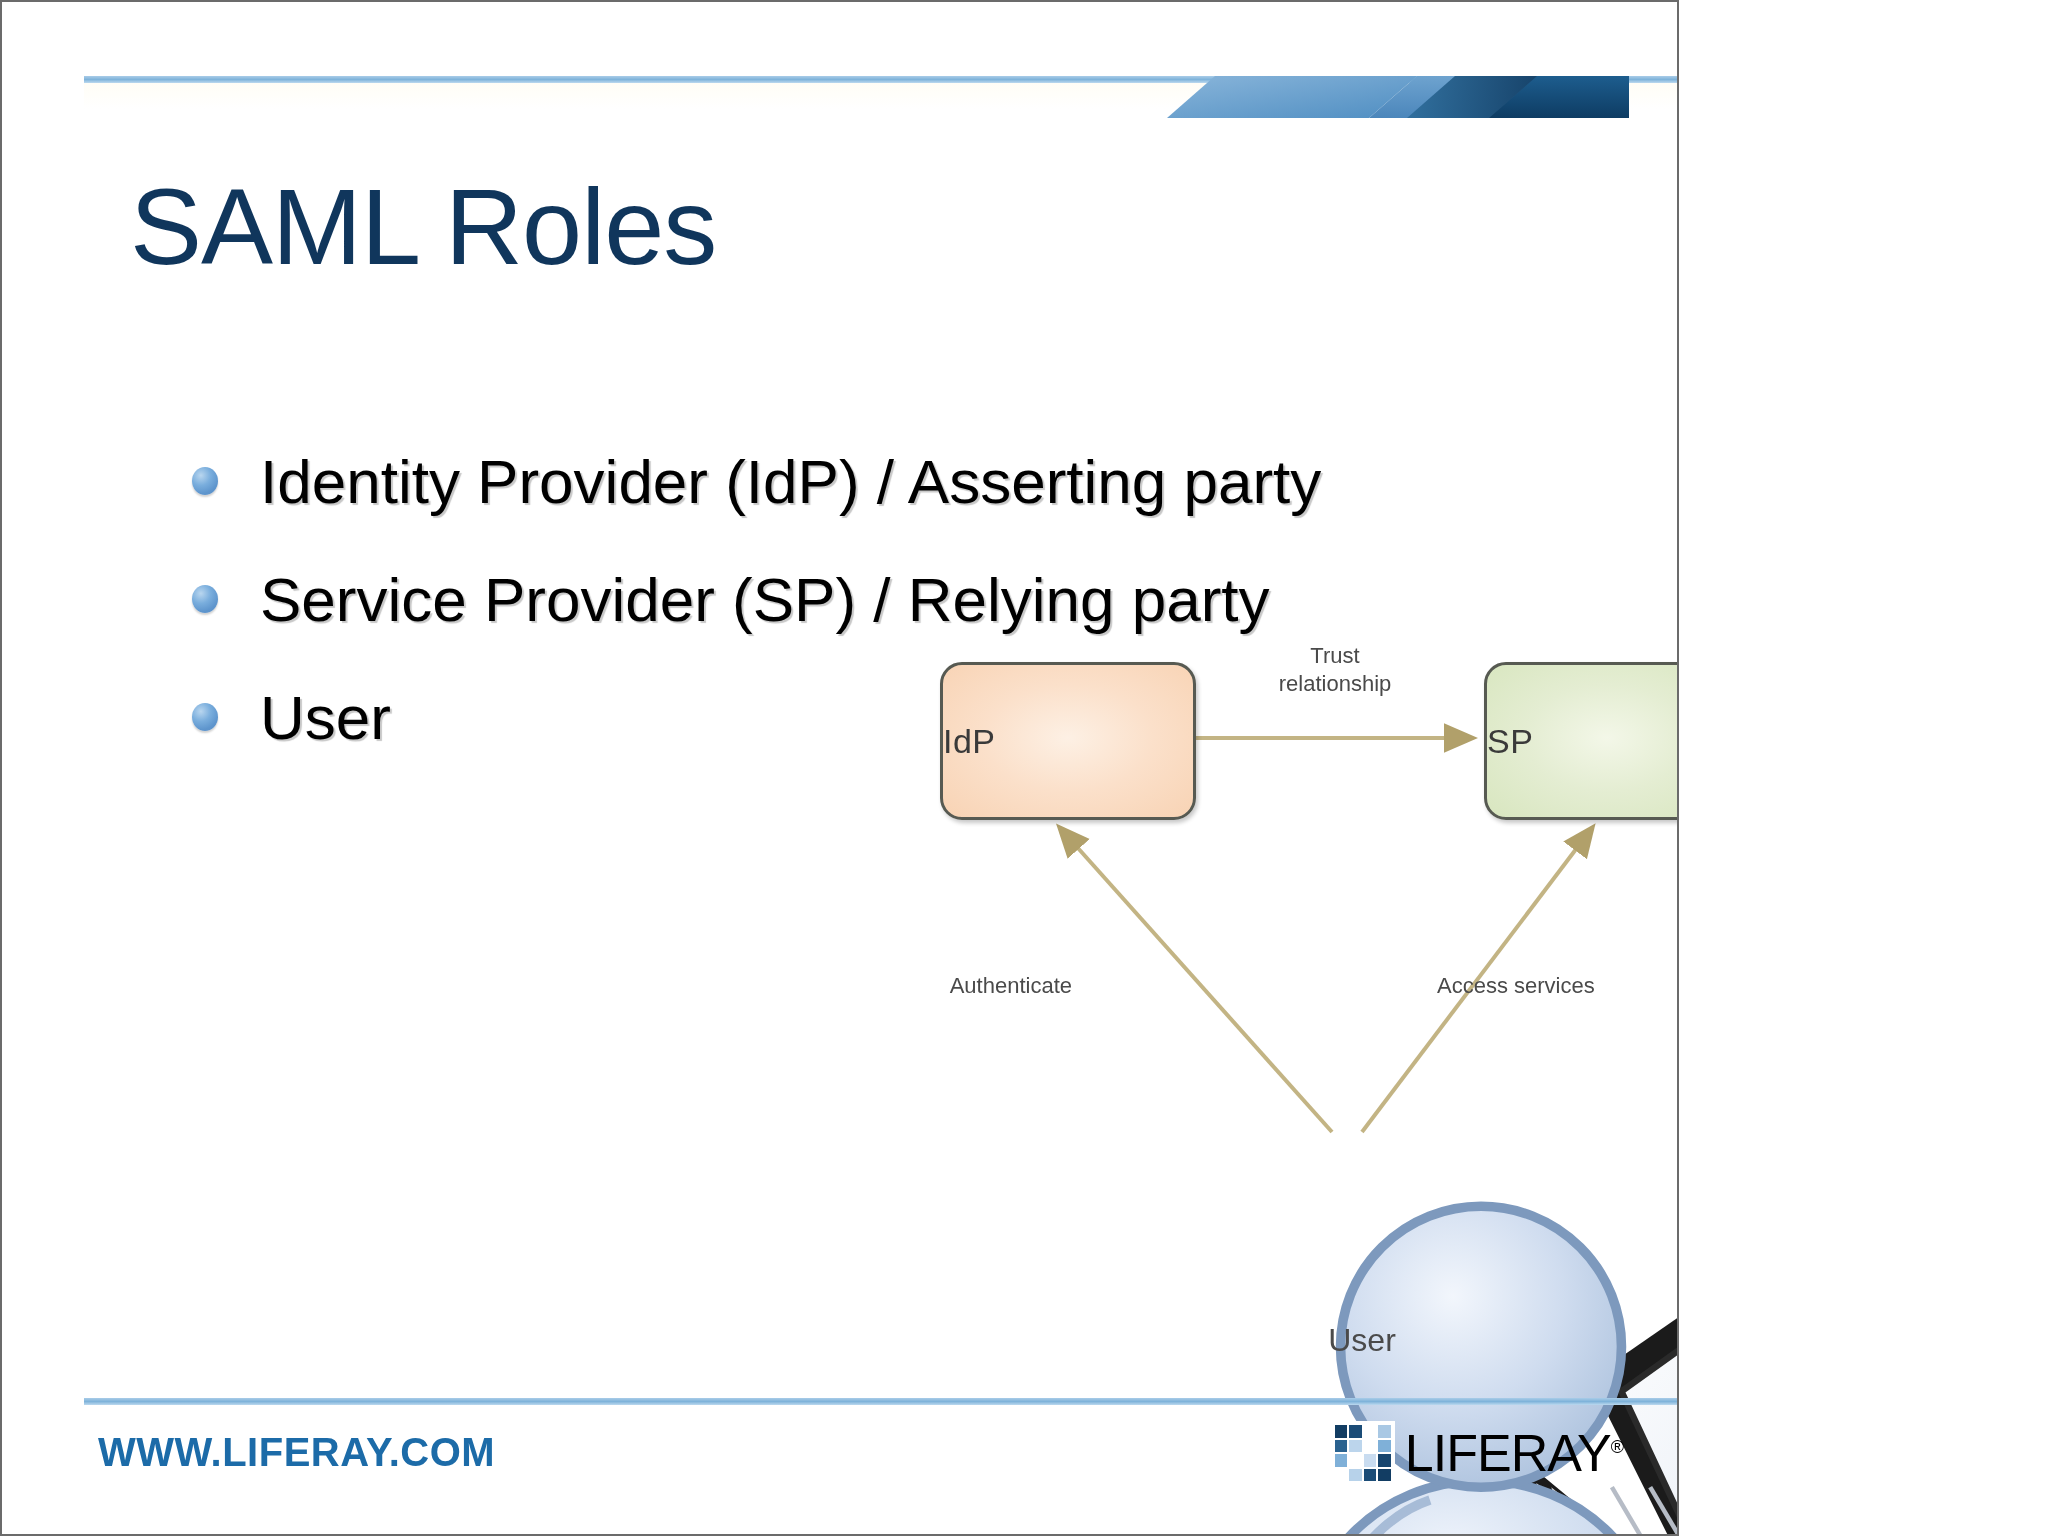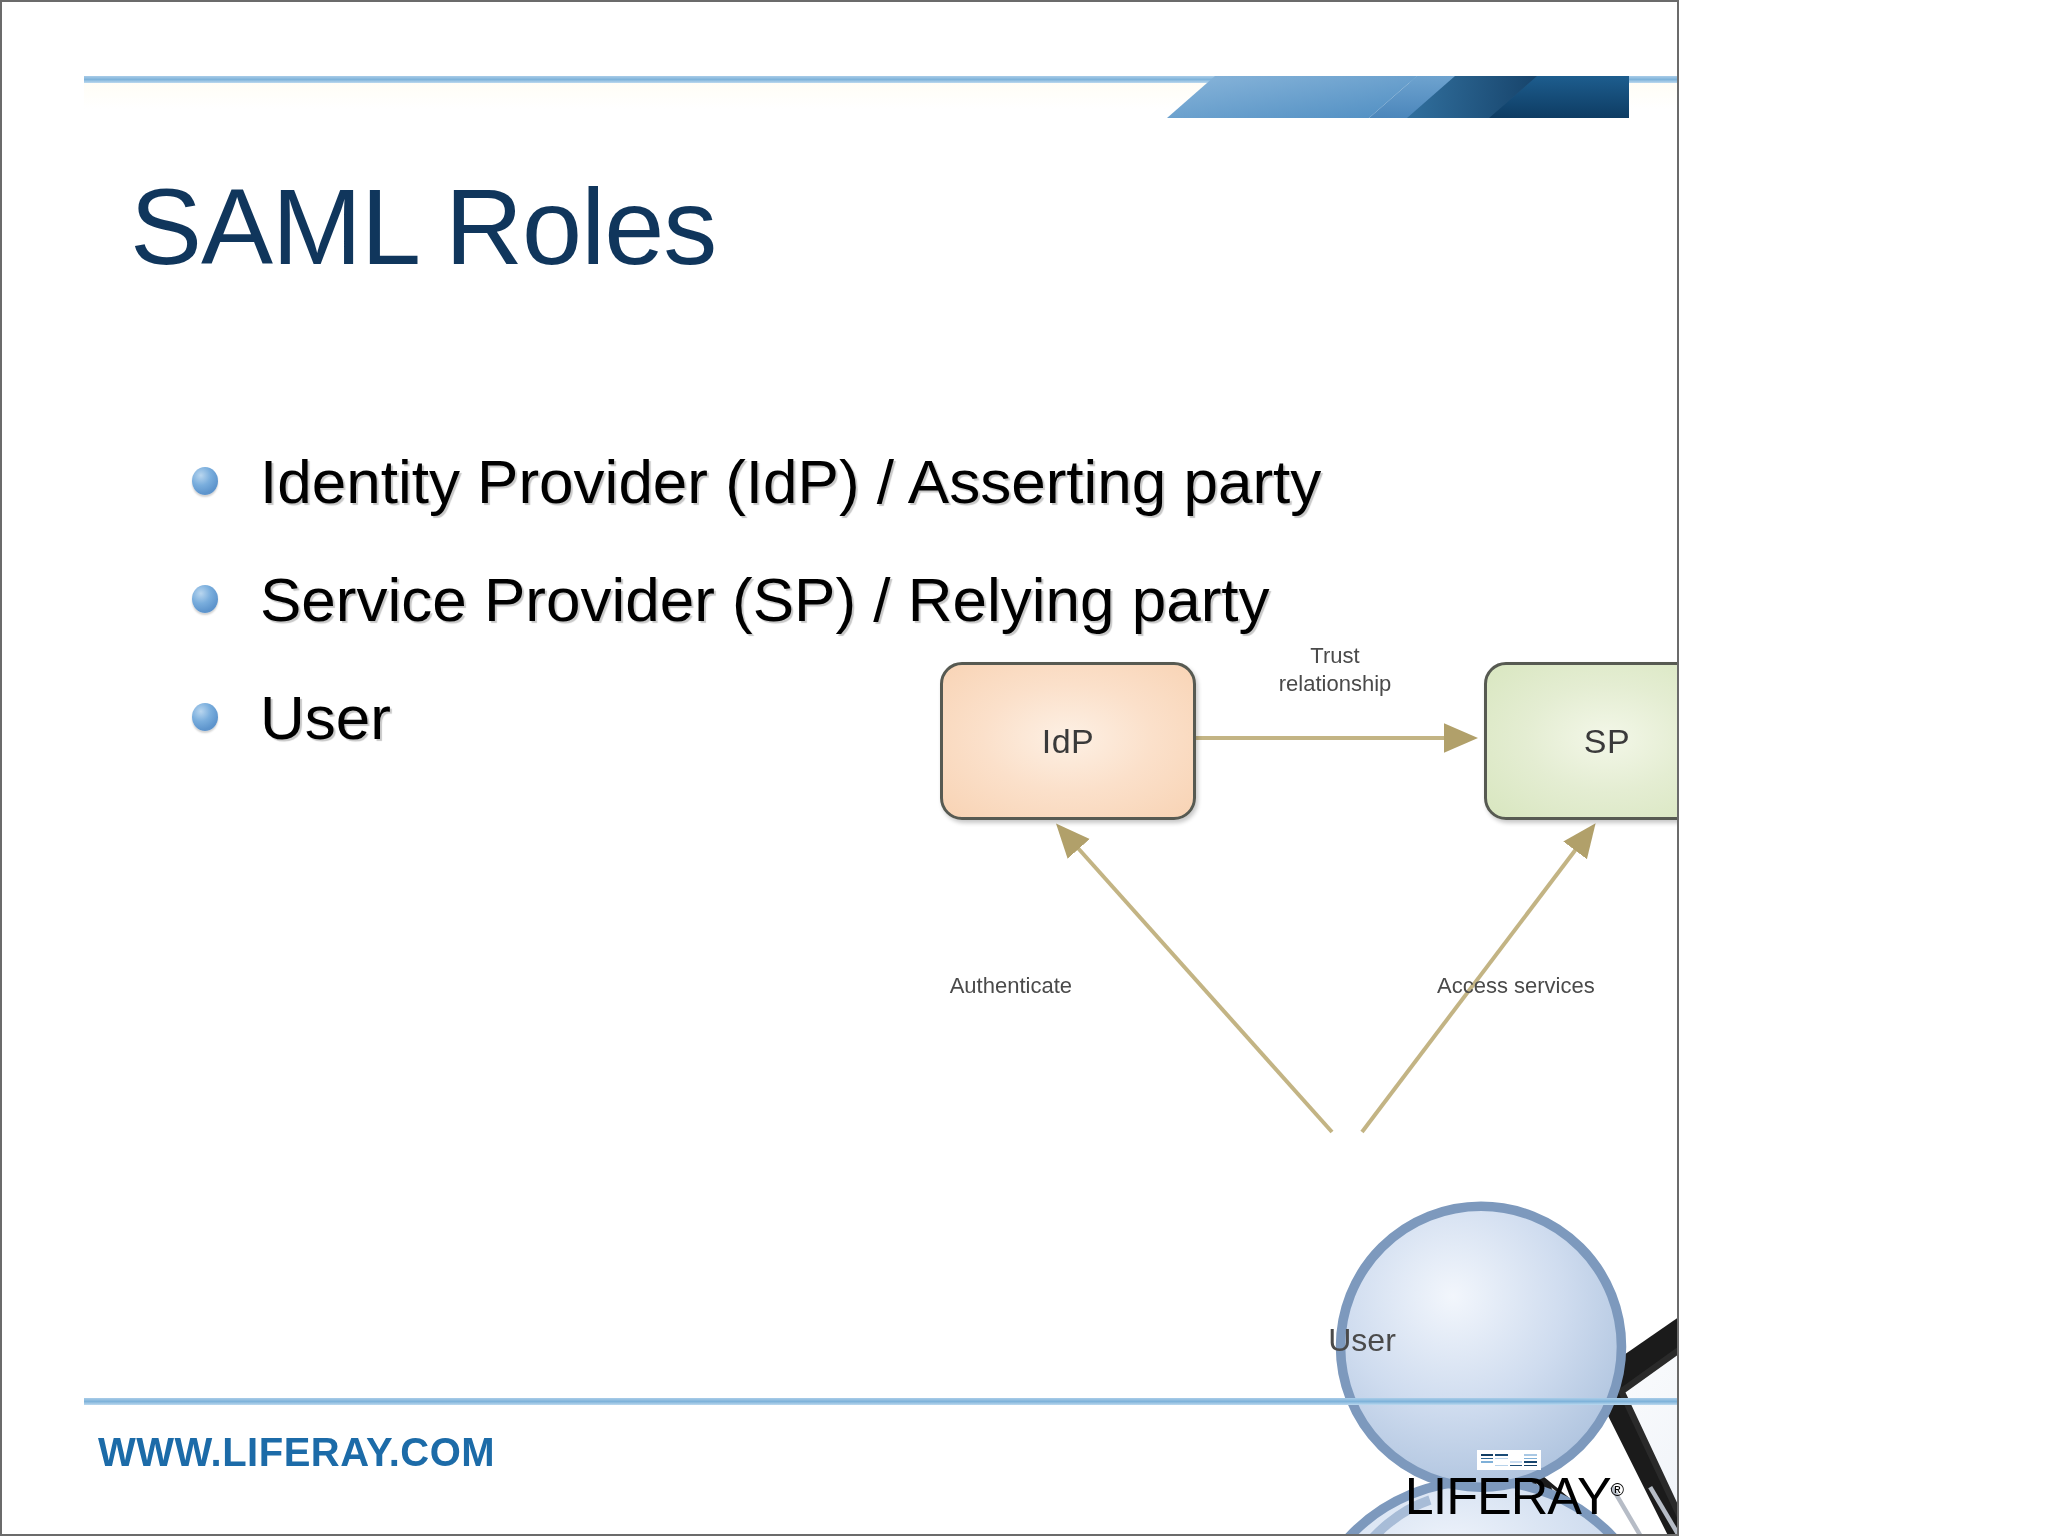--- a/index.html
+++ b/index.html
@@ -95,21 +95,20 @@
     width: 830px;
     height: 770px;
   }
   .node {
     position: absolute;
     border-radius: 22px;
     border: 3px solid #575a52;
     box-shadow: 2px 3px 4px rgba(0,0,0,0.22);
     display: flex;
     align-items: center;
-    justify-content: center;
     font-size: 34px;
     color: #3a3a3a;
     letter-spacing: 0.5px;
   }
   .node-idp {
     left: 8px;
     top: 30px;
     width: 250px;
     height: 152px;
     background: radial-gradient(ellipse at 50% 48%, #fdf0e4 0%, #fbe0ca 48%, #f8d3b4 100%);
@@ -186,25 +185,24 @@
     left: 96px;
     top: 1428px;
     font-size: 40px;
     font-weight: bold;
     letter-spacing: 0.5px;
     color: #1c6ba8;
   }
   .logo {
     position: absolute;
     right: 54px;
-    top: 1448px;
+    top: 1415px;
     display: flex;
     align-items: center;
     height: 72px;
-    flex-direction: column;
   }
   .logo-mark {
     width: 64px;
     height: 64px;
     background: #ffffff;
     display: grid;
     grid-template-columns: repeat(4, 1fr);
     grid-template-rows: repeat(4, 1fr);
     gap: 2px;
     padding: 4px;

